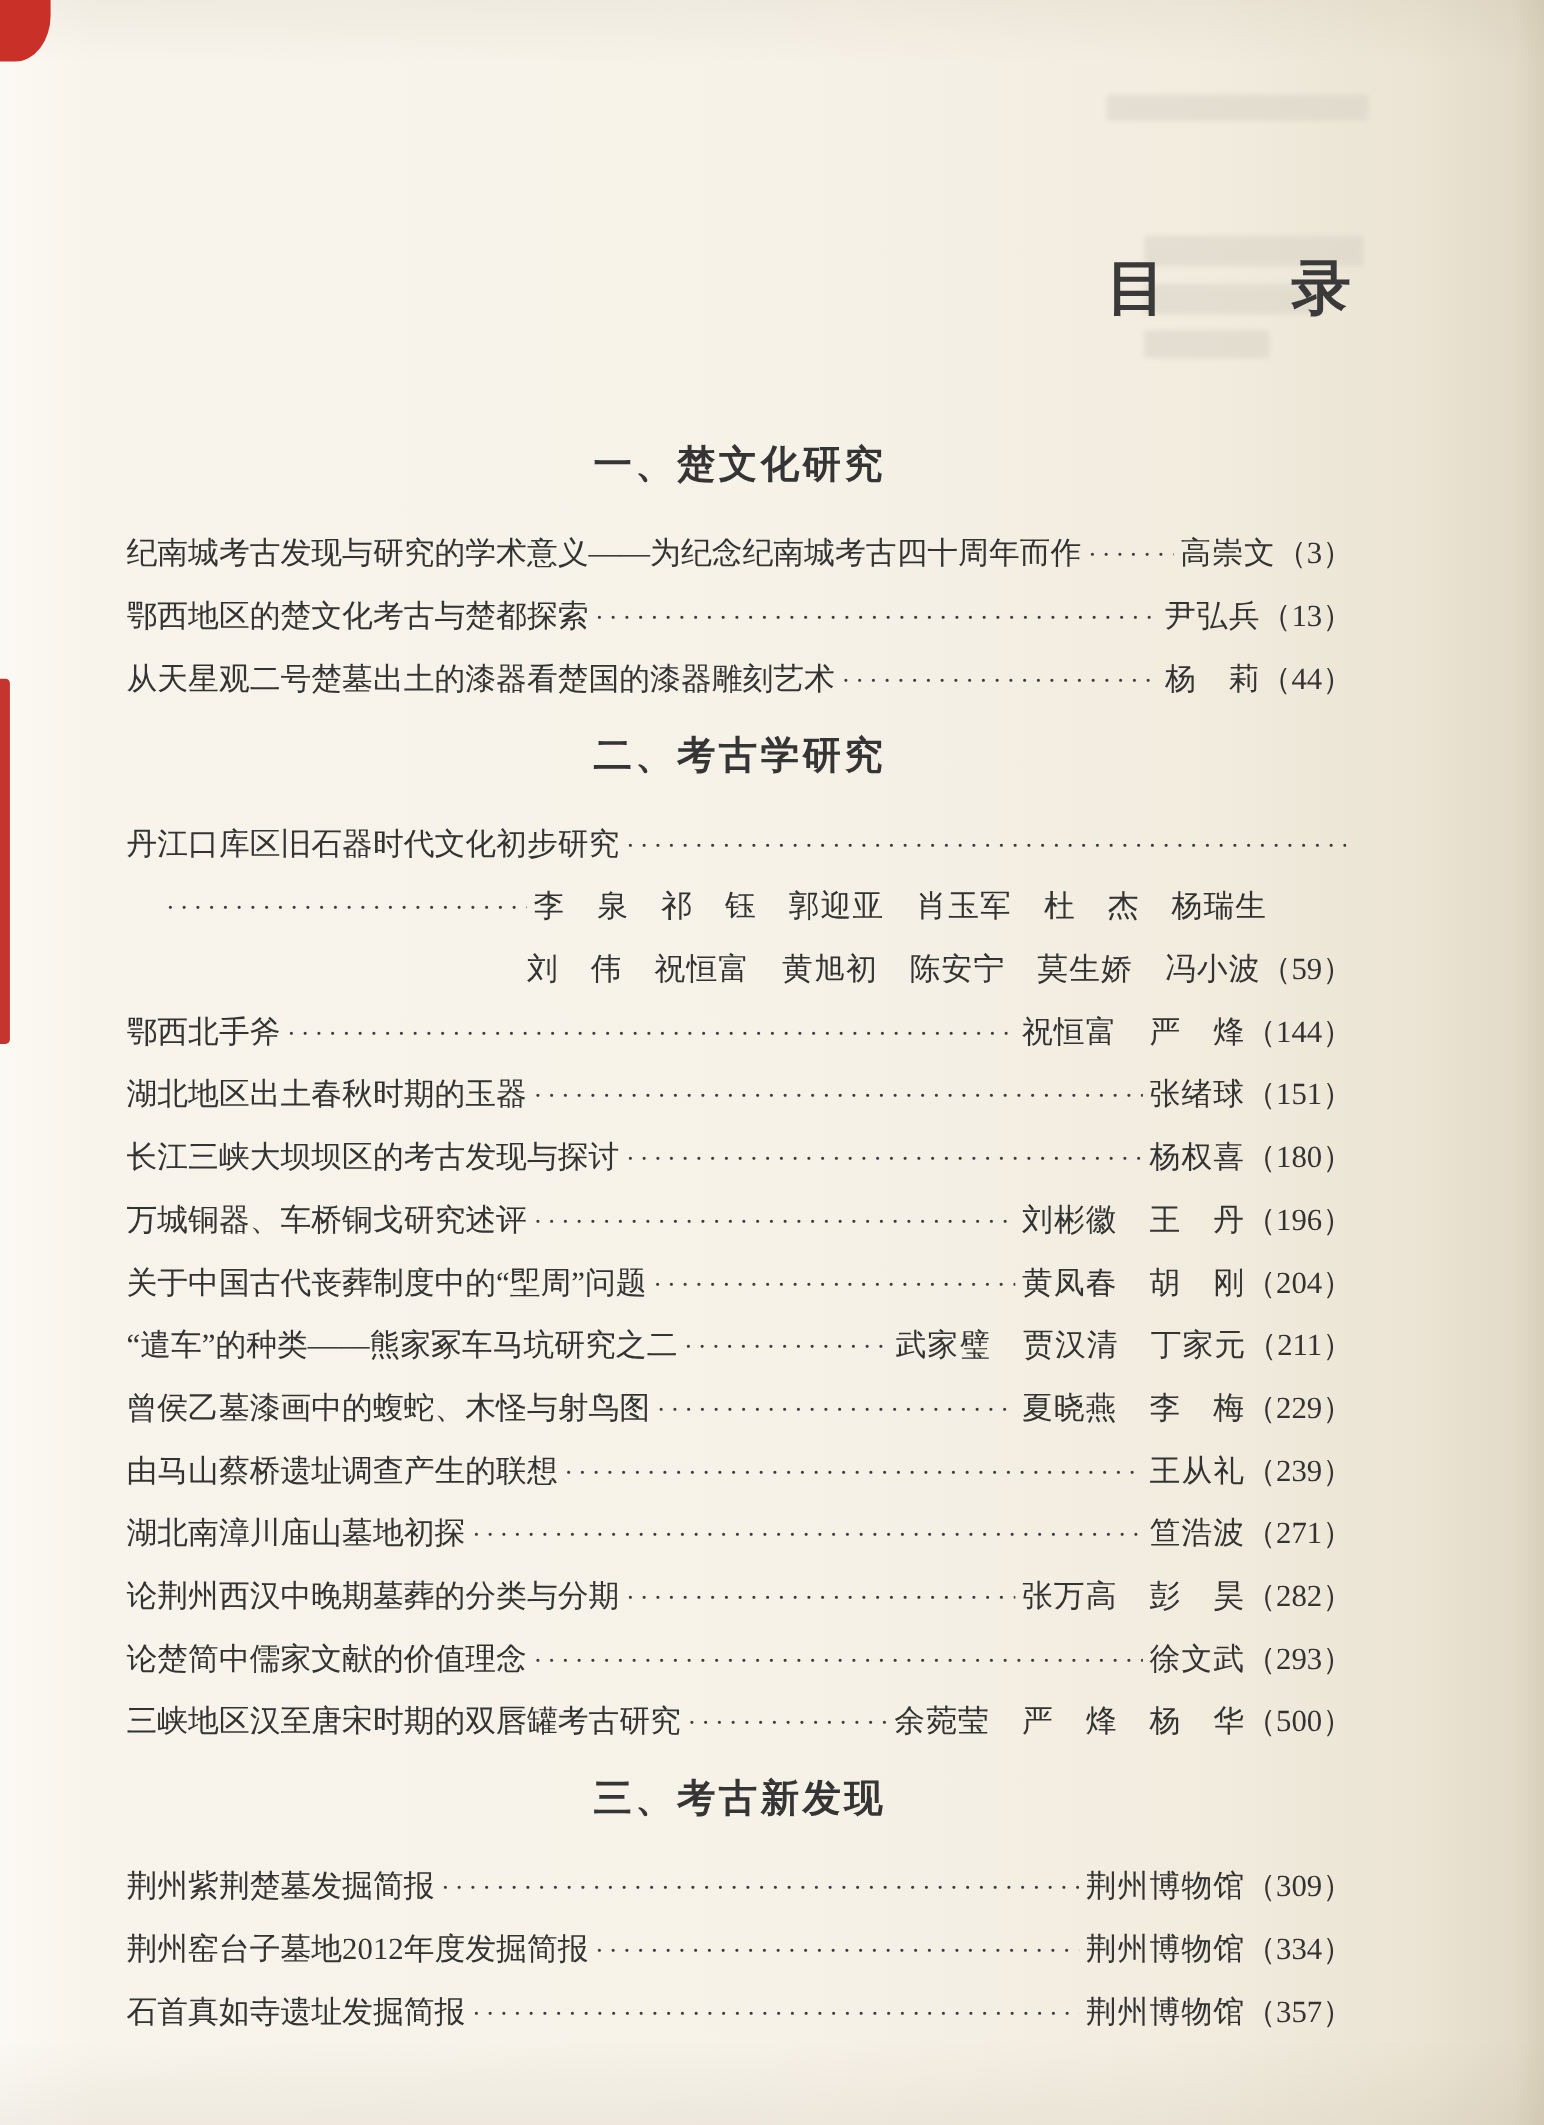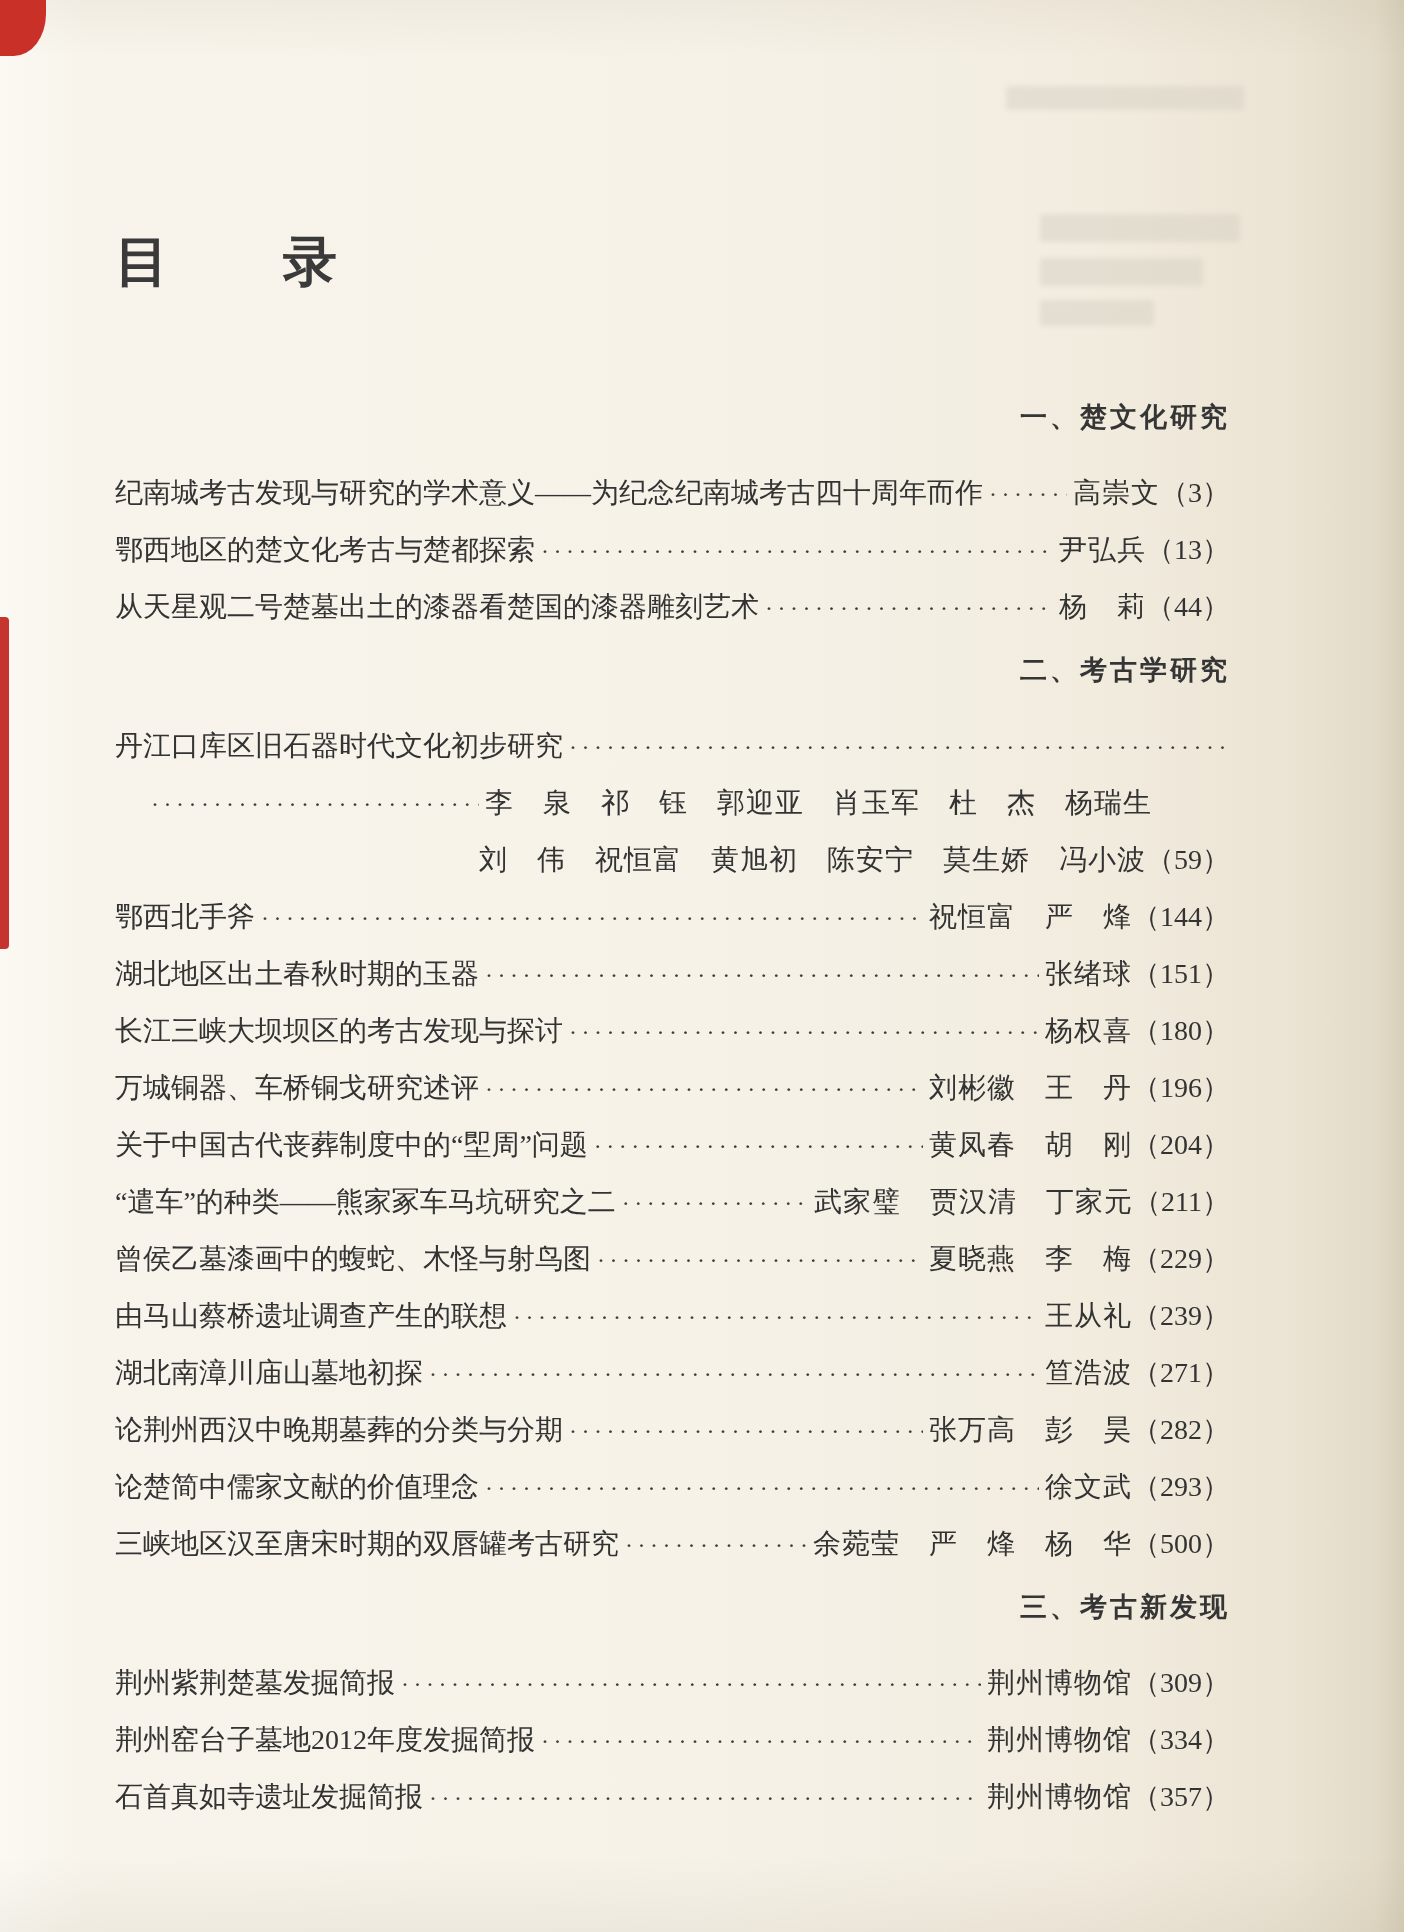--- a/index.html
+++ b/index.html
@@ -33,30 +33,30 @@
   .g1{left:1006px;top:86px;width:238px;height:24px;}
   .g2{left:1040px;top:214px;width:200px;height:28px;}
   .g3{left:1040px;top:258px;width:163px;height:28px;}
   .g4{left:1040px;top:300px;width:114px;height:26px;}
 
   .content{
     position:absolute;left:115px;top:0;width:1115px;
   }
   .doc-title{
     margin-top:226px;margin-bottom:100px;
-    text-align:left;
+    text-align:right;
     font-size:54px;font-weight:bold;
     color:#3a3a3a;
     letter-spacing:2px;
   }
   .section-heading{
-    text-align:right;
+    text-align:center;
     font-family:"Liberation Sans","DejaVu Sans",sans-serif;
     font-weight:700;
-    font-size:27px;
+    font-size:35px;
     letter-spacing:3px;
     color:#353535;
     margin:22px 0 34px 0;
   }
   .row{
     display:flex;align-items:baseline;
     height:47px;line-height:47px;
     font-size:28px;
     white-space:nowrap;
     overflow:hidden;

